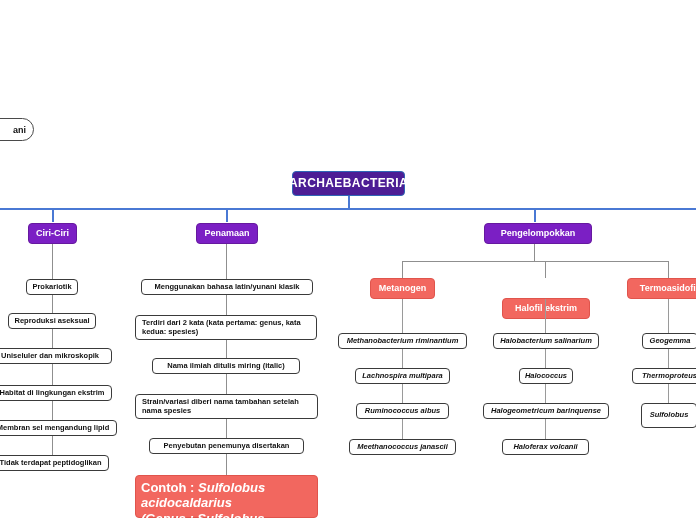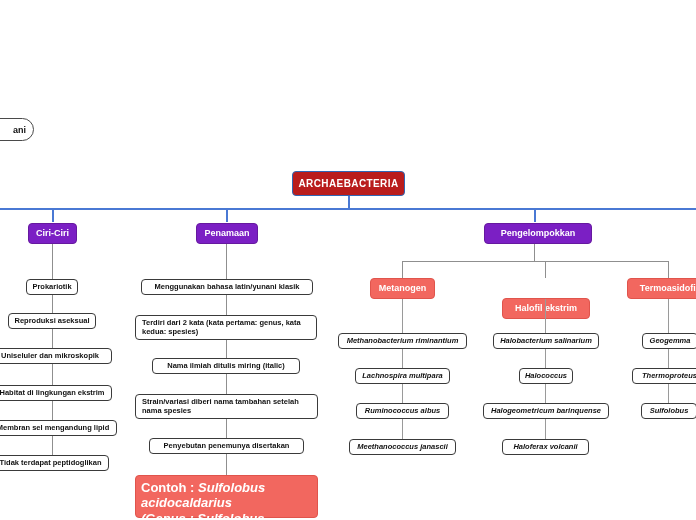--- a/index.html
+++ b/index.html
@@ -28,24 +28,24 @@
   .node {
     position: absolute;
     display: flex;
     align-items: center;
     justify-content: center;
     text-align: center;
     border-radius: 4px;
     line-height: 1.18;
   }
   .node-root {
-    background: #b91c1c;
+    background: #4c1d95;
     border: 1px solid #2f66b5;
     color: #ffffff;
-    font-size: 10px;
+    font-size: 12px;
     font-weight: bold;
     letter-spacing: .4px;
   }
   .node-purple {
     background: #7b1fc4;
     border: 1px solid #66199f;
     color: #ffffff;
     font-size: 9px;
     font-weight: bold;
   }
@@ -216,17 +216,17 @@
   <div class="node node-red" style="left:627px; top:278px; width:84px; height:21px;">
     <span>Termoasidofil</span>
   </div>
   <div class="line gray2" style="left:668px; top:299px; width:1.2px; height:120px;"></div>
   <div class="node node-white italic" style="left:642px; top:333px; width:56px; height:16px;">
     <span>Geogemma</span>
   </div>
   <div class="node node-white italic" style="left:632px; top:368px; width:75px; height:16px;">
     <span>Thermoproteus</span>
   </div>
-  <div class="node node-white italic" style="left:641px; top:403px; width:56px; height:16px;">
+  <div class="node node-white italic" style="left:641px; top:403px; width:56px; height:25px;">
     <span>Sulfolobus</span>
   </div>
 
 </div>
 
 </body></html>

